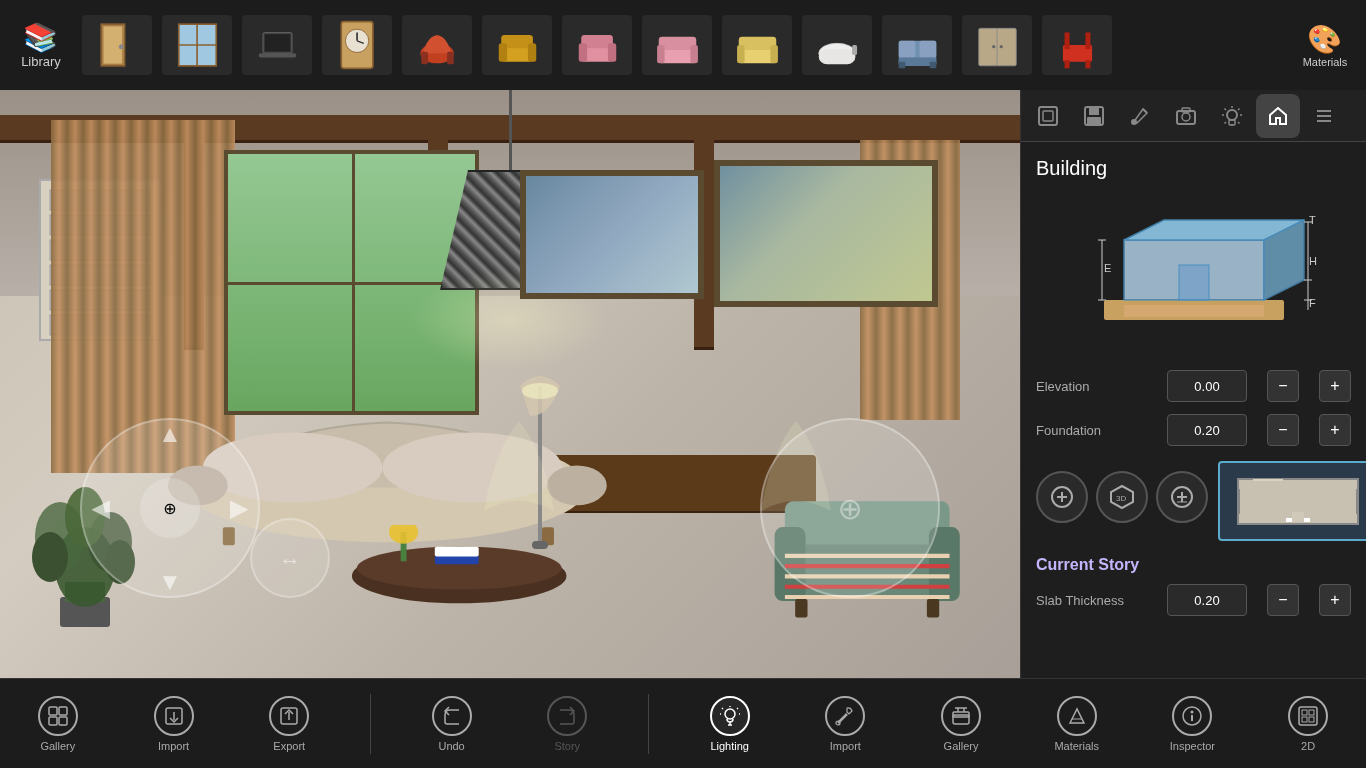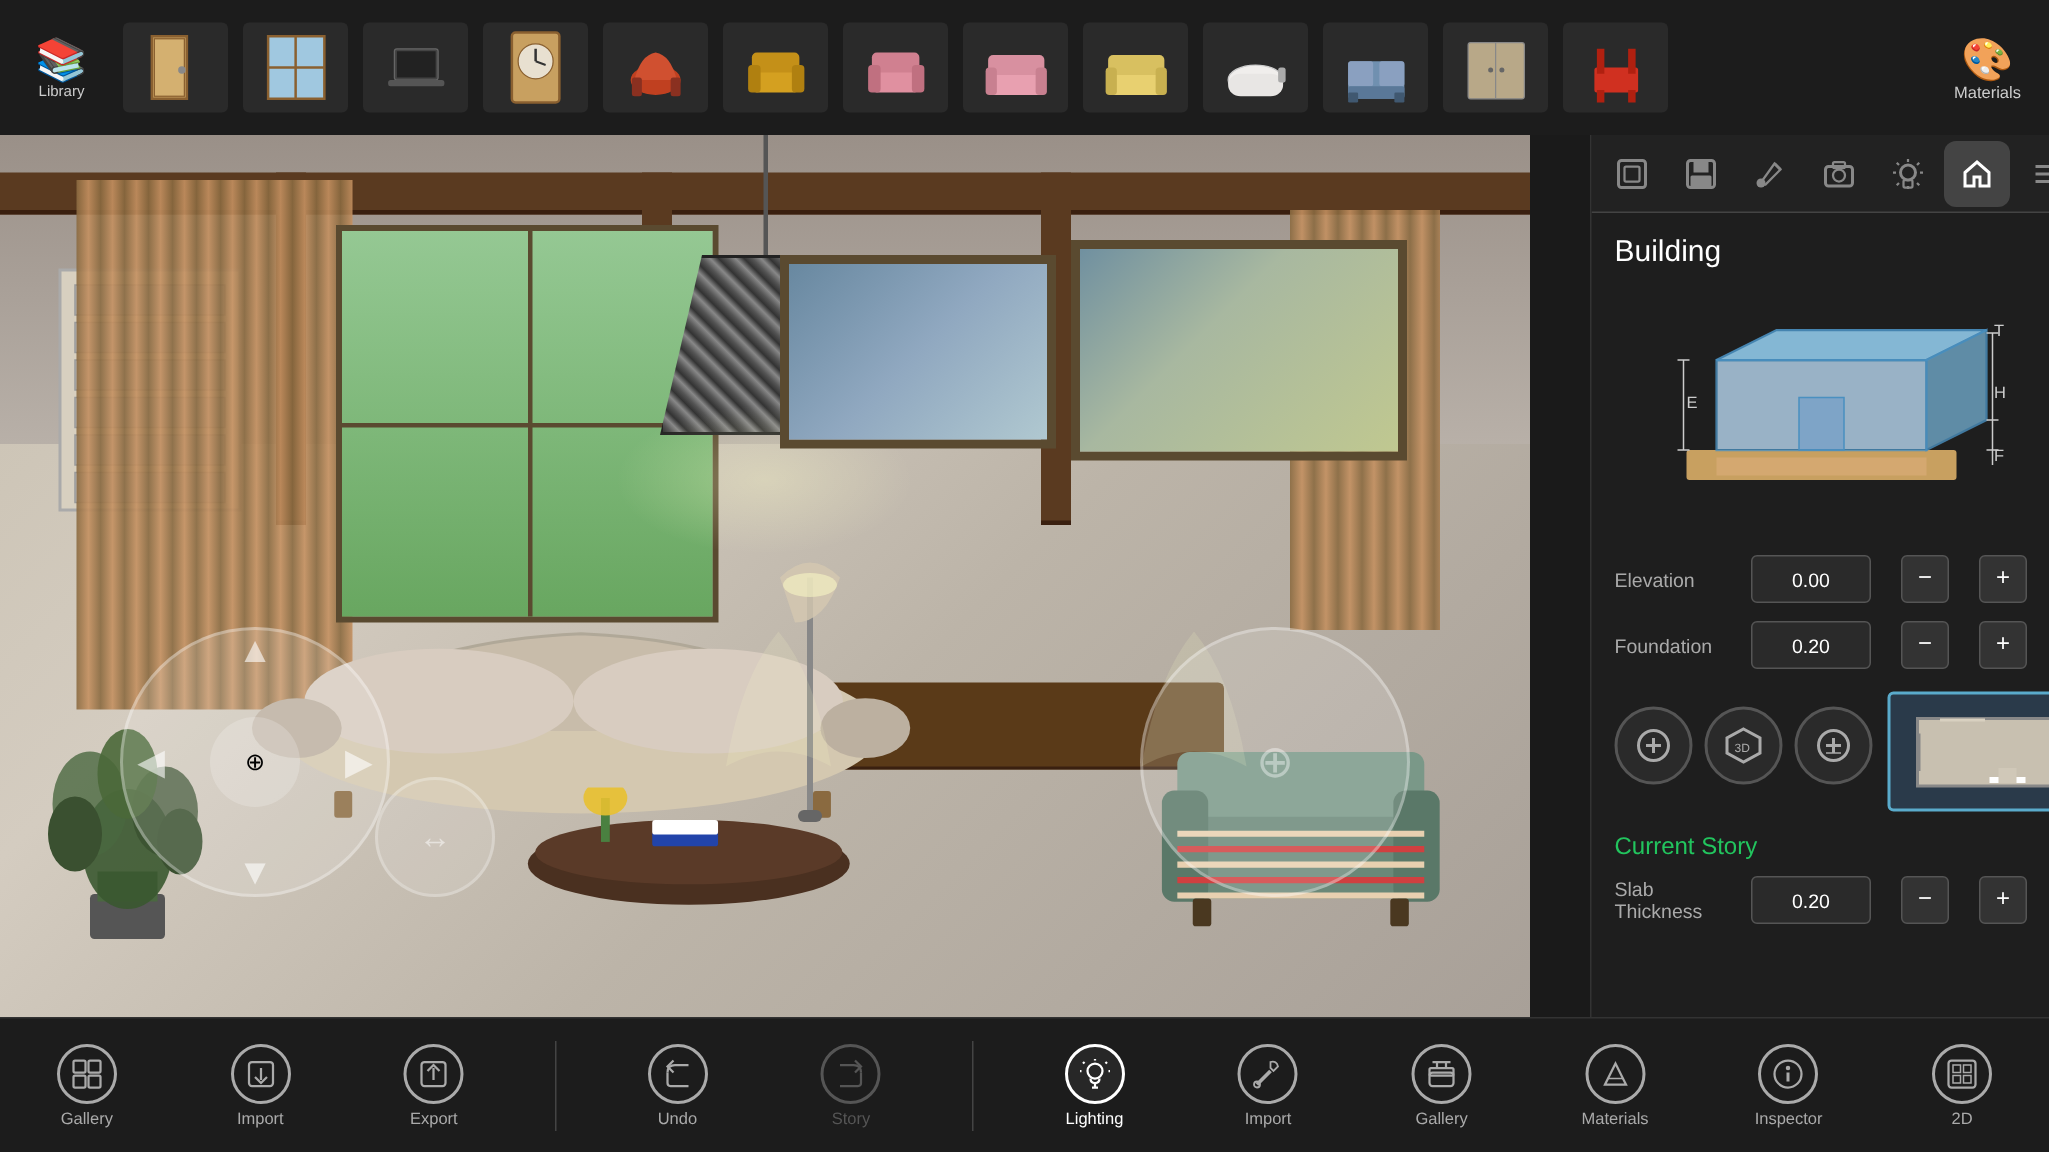--- a/index.html
+++ b/index.html
@@ -113,21 +113,21 @@
     .bottom-item.disabled { color: #555; cursor: default; }
     .bottom-divider { width: 1px; height: 60px; background: #444; }
     .bottom-icon {
       width: 40px; height: 40px; border-radius: 50%; border: 2px solid currentColor;
       display: flex; align-items: center; justify-content: center; font-size: 18px;
     }
     .lighting-item .bottom-icon { border-color: #fff; background: rgba(255,255,255,0.05); }
 
     
     #right-panel {
-      position: absolute; top: 90px; right: 0; width: 306px; height: 588px;
+      position: absolute; top: 90px; right: 0; width: 346px; height: 588px;
       background: #1e1e1e; border-left: 1px solid #333; overflow: hidden;
     }
 
     
     #panel-tabs {
       display: flex; align-items: center; background: #222;
       border-bottom: 1px solid #444; height: 52px; padding: 0 5px; gap: 2px;
     }
     .panel-tab {
       width: 44px; height: 44px; border-radius: 8px; display: flex;
@@ -162,29 +162,29 @@
       color: #fff; cursor: pointer; display: flex; align-items: center;
       justify-content: center; font-size: 16px; border-radius: 4px;
     }
     .build-btn {
       width: 52px; height: 52px; border-radius: 50%; border: 2px solid #555;
       background: #2a2a2a; display: flex; align-items: center; justify-content: center;
       cursor: pointer; color: #aaa; font-size: 20px;
     }
     .build-btn-row { display: flex; align-items: center; gap: 8px; margin-bottom: 8px; }
 
-    .section-title { font-size: 16px; color: #22c55e; margin: 15px 0 10px; font-weight: 400; }
+    .section-title { font-size: 16px; color: #c4b5fd; margin: 15px 0 10px; font-weight: 700; }
   </style>
 </head>
 <body>
 
 <div id="top-toolbar">
   <div class="top-icon-box">
     <div style="font-size:28px;">📚</div>
-    <span style="color:#ccc;font-size:10px;">Library</span>
+    <span style="color:#ccc;font-size:13px;">Library</span>
   </div>
 
   <div class="furniture-icon">
     <svg viewBox="0 0 55 60" fill="none">
       <rect x="8" y="5" width="28" height="50" fill="#c8a060" stroke="#8a6030" stroke-width="2"></rect>
       <rect x="10" y="7" width="24" height="46" fill="#d4b070" stroke="#8a6030" stroke-width="1"></rect>
       <circle cx="32" cy="32" r="3" fill="#888"></circle>
     </svg>
   </div>
   <div class="furniture-icon">

